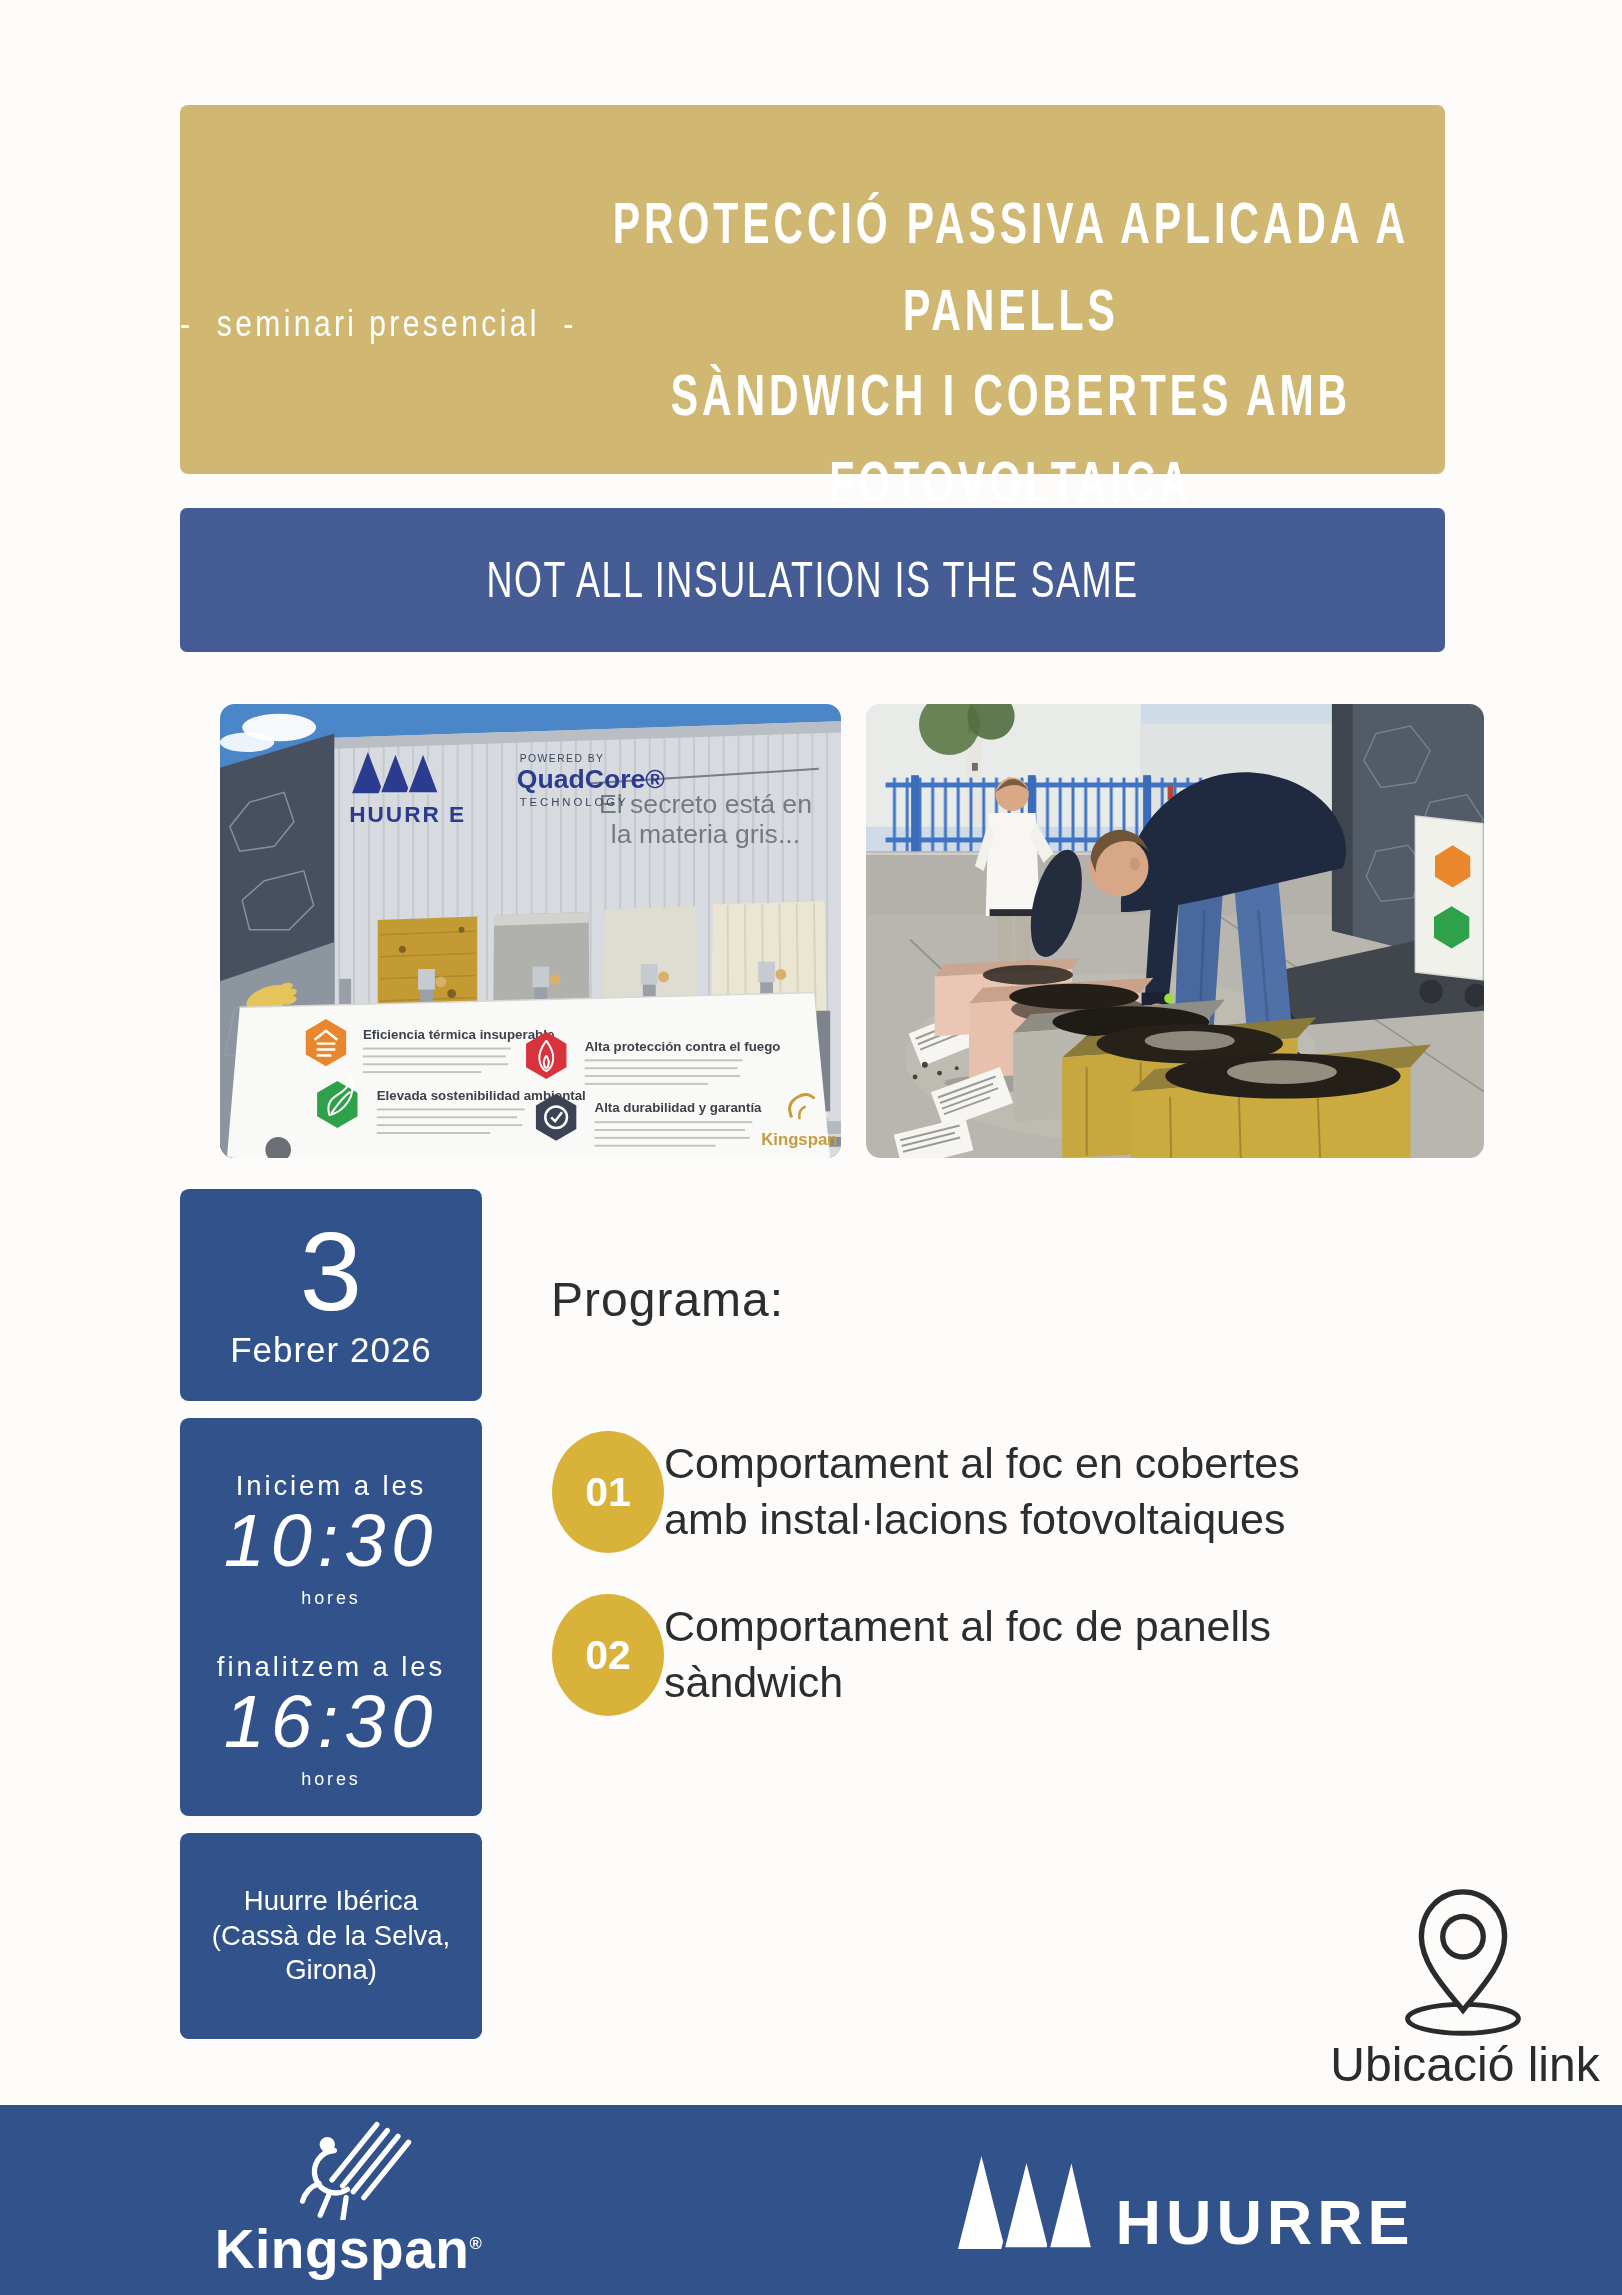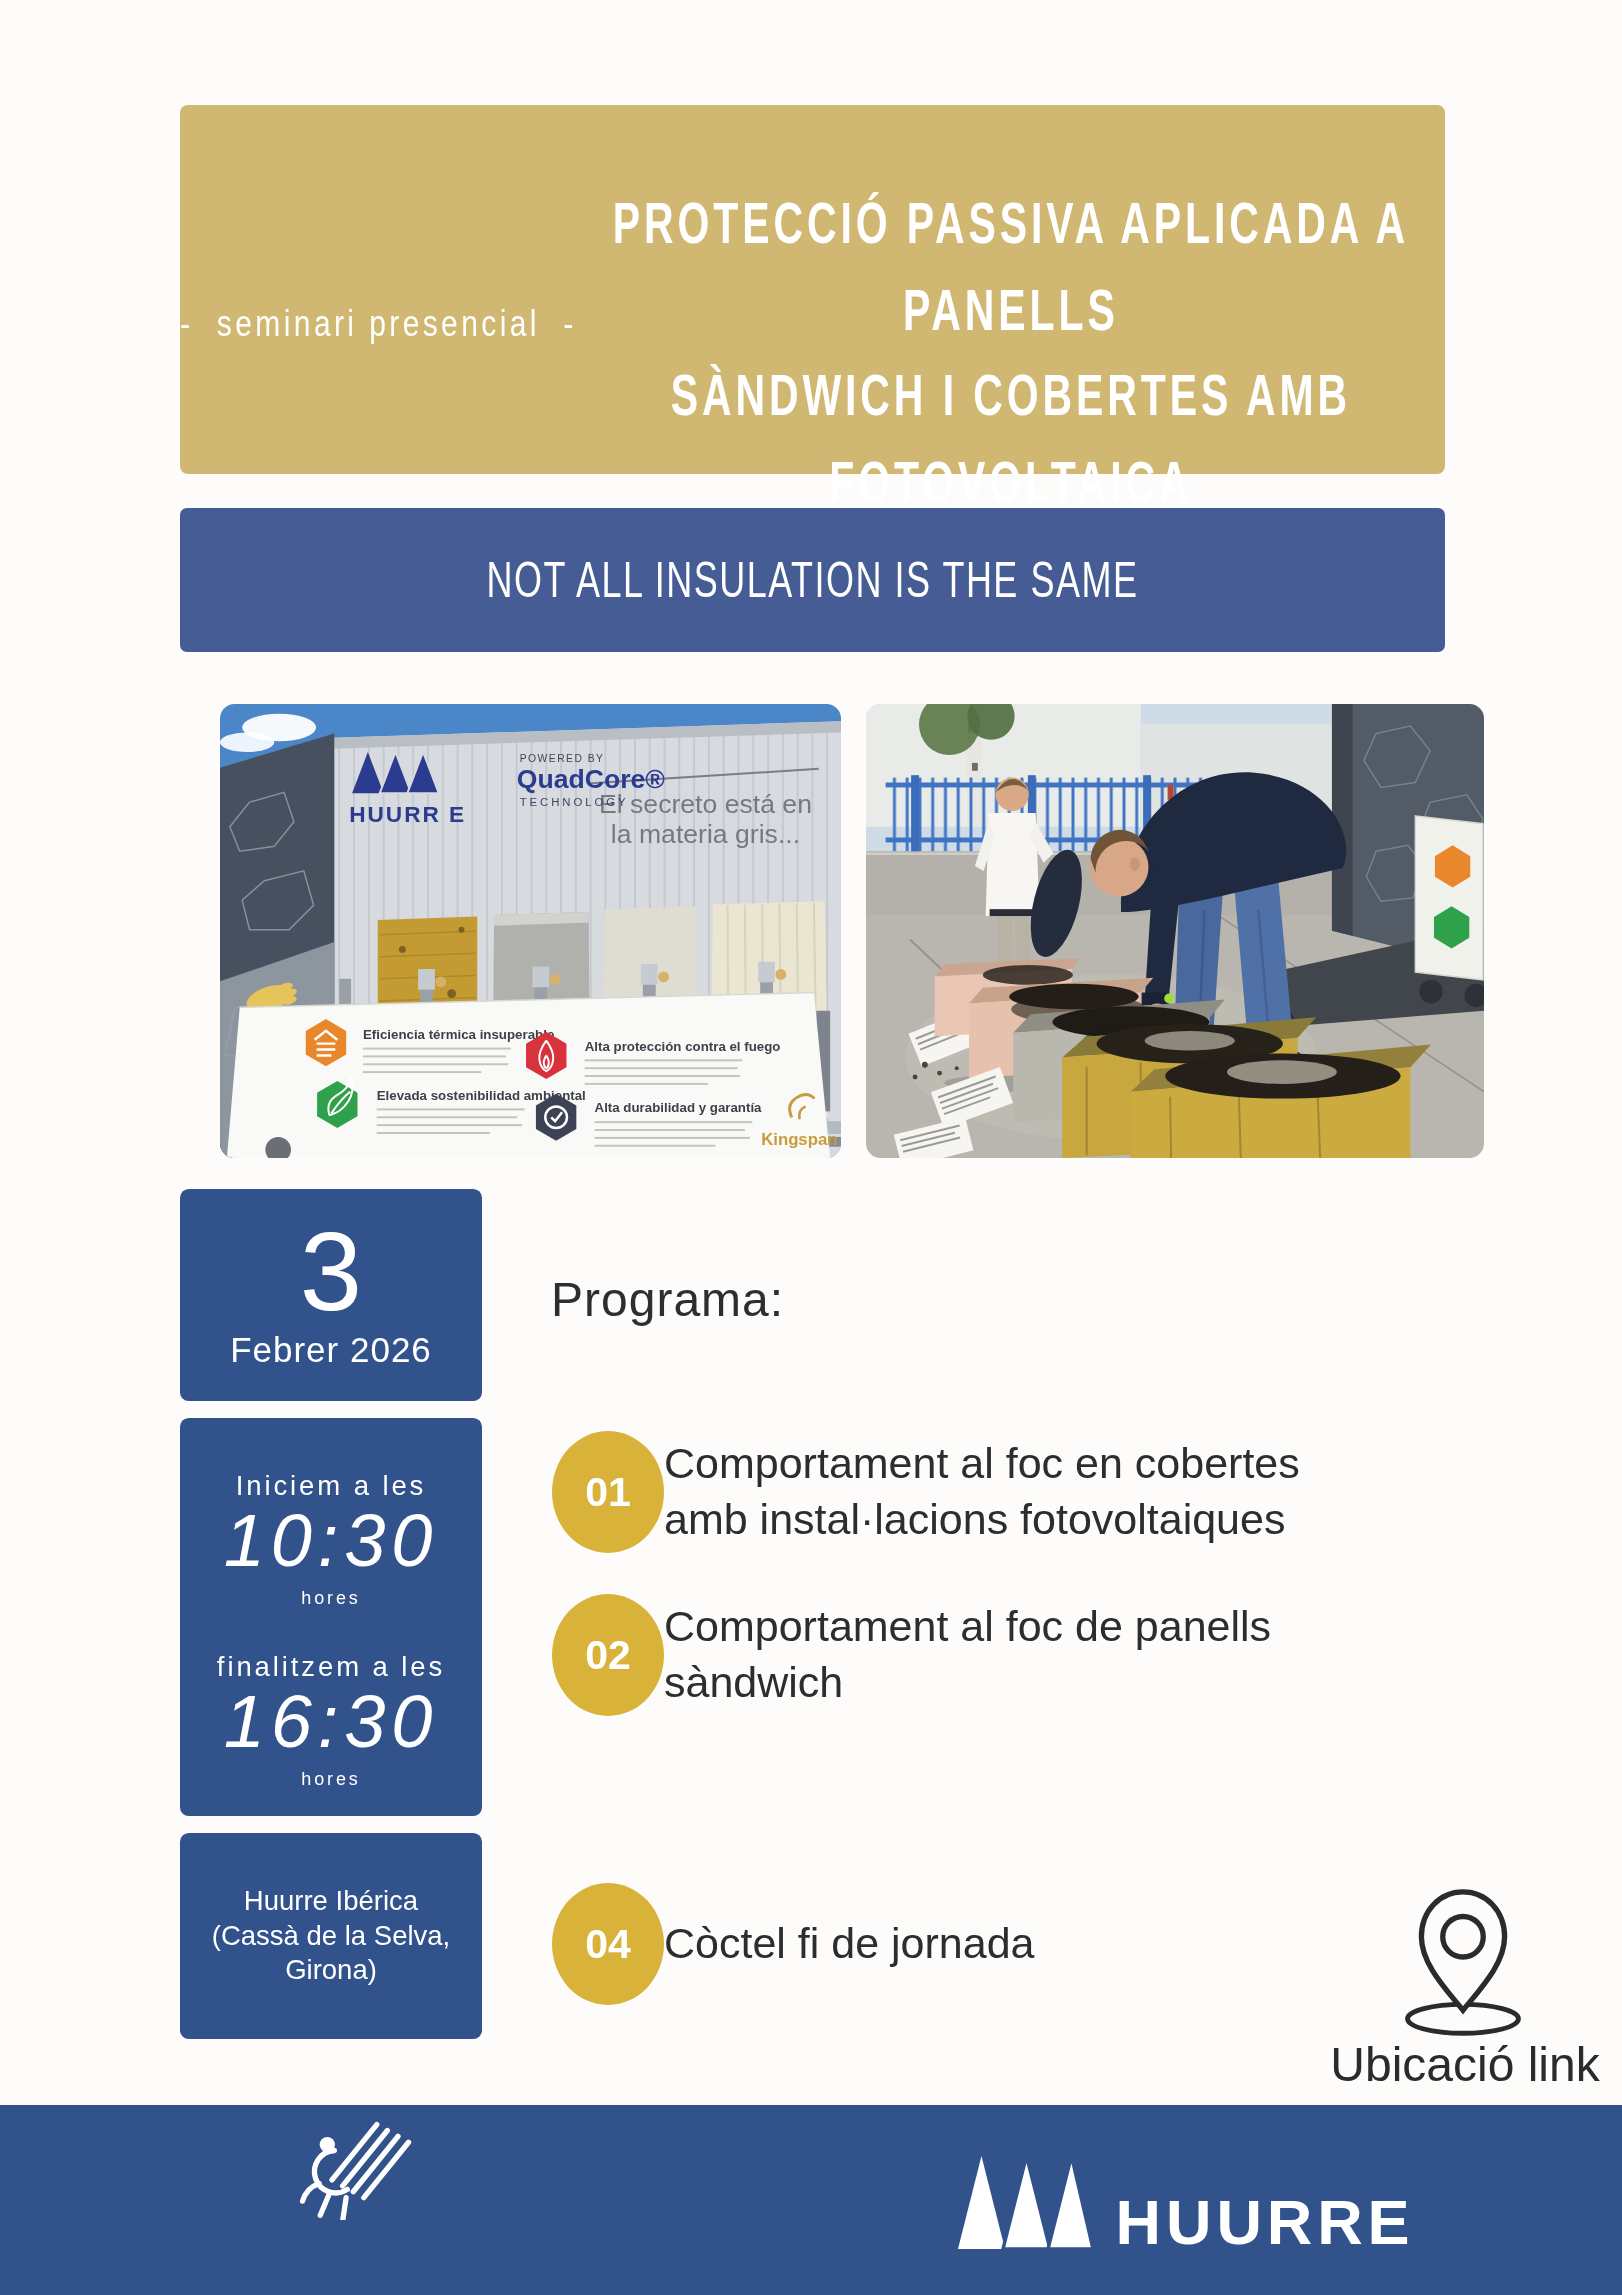--- a/index.html
+++ b/index.html
@@ -443,24 +443,20 @@
   <div class="prog-item i1">
     <div class="num-circle">01</div>
     <div class="item-text">Comportament al foc en cobertes
 amb instal·lacions fotovoltaiques</div>
   </div>
   <div class="prog-item i2">
     <div class="num-circle">02</div>
     <div class="item-text">Comportament al foc de panells
 sàndwich</div>
   </div>
-  <div class="prog-item i4">
-    <div class="num-circle">04</div>
-    <div class="item-text">Còctel fi de jornada</div>
-  </div>
 
   <div class="pin-wrap">
     <svg viewBox="0 0 240 300">
       <ellipse cx="120" cy="266" rx="104" ry="27" fill="none" stroke="#2b2b2b" stroke-width="9"></ellipse>
       <path d="M120,28 C76,28 42,64 42,112 C42,162 86,208 120,250 C154,208 198,162 198,112 C198,64 164,28 120,28 Z" fill="#FDFCFA" stroke="#2b2b2b" stroke-width="10"></path>
       <circle cx="120" cy="112" r="38" fill="#FDFCFA" stroke="#2b2b2b" stroke-width="10"></circle>
     </svg>
   </div>
   <div class="ubicacio">Ubicació link</div>
 
@@ -472,20 +468,21 @@
           <line x1="110" y1="122" x2="186" y2="28"></line>
           <line x1="128" y1="132" x2="204" y2="38"></line>
           <line x1="146" y1="142" x2="222" y2="48"></line>
           <path d="M118,128 a36,36 0 1 1 -22,-66"></path>
           <path d="M88,134 l-16,38"></path>
           <path d="M116,142 l-6,40"></path>
           <path d="M70,118 q-22,8 -28,30"></path>
         </g>
         <circle cx="84" cy="52" r="13" fill="#ffffff"></circle>
       </svg>
+      <div class="kingspan-word"><span>Kingspan</span><sup>®</sup></div>
     </div>
     <div class="huurre-block">
       <svg width="137" height="93" viewBox="0 0 280 190">
         <polygon points="50,0 98,190 2,190" fill="#ffffff"></polygon>
         <polygon points="142,0 190,190 94,190" fill="#ffffff" stroke="#32528B" stroke-width="7"></polygon>
         <polygon points="234,0 278,190 186,190" fill="#ffffff" stroke="#32528B" stroke-width="7"></polygon>
       </svg>
       <span class="huurre-word">HUURRE</span>
     </div>
   </footer>

